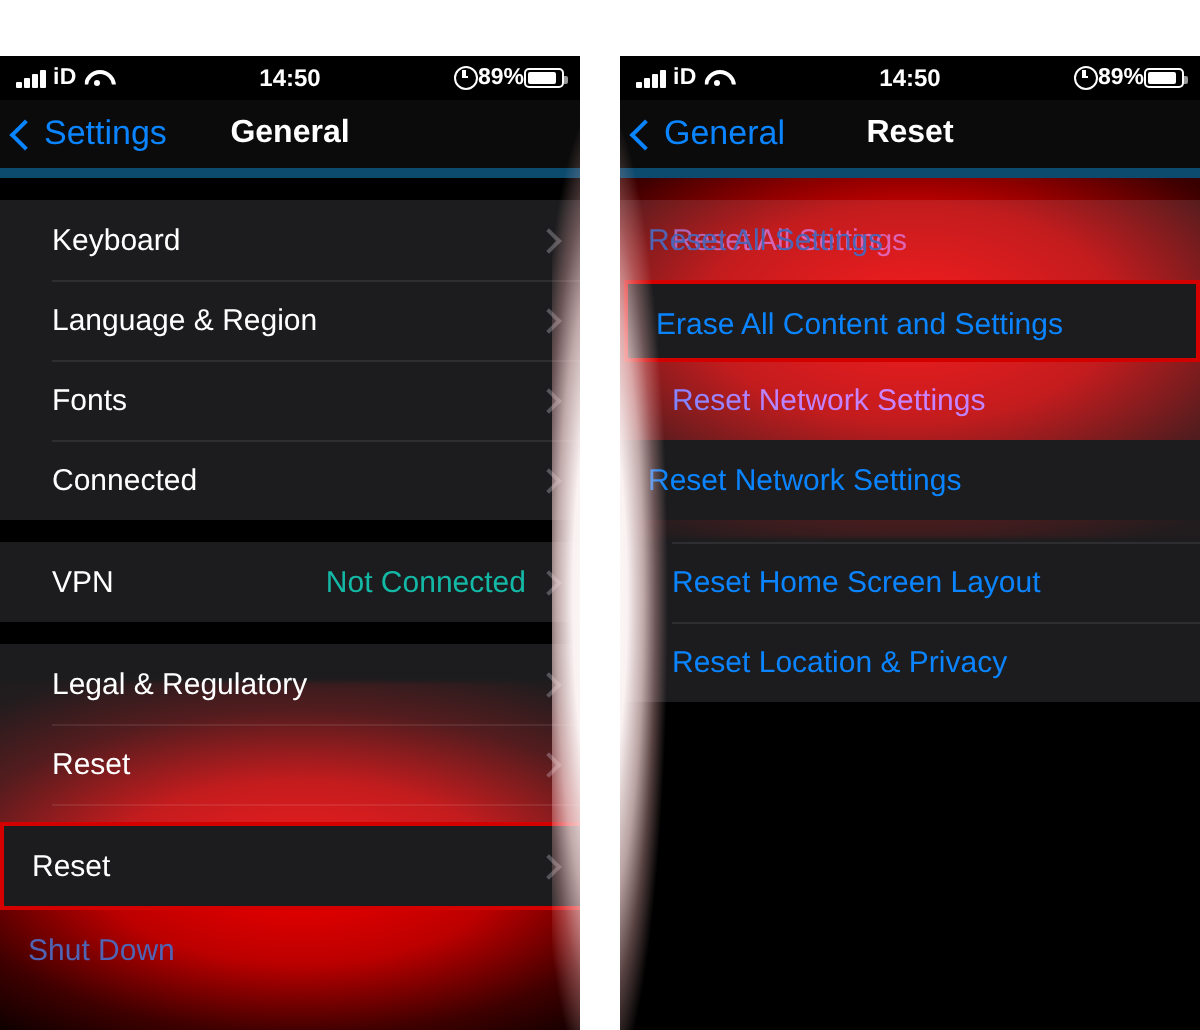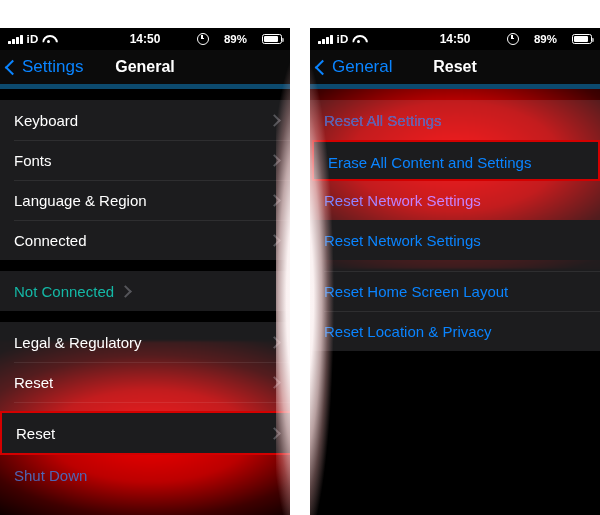--- a/index.html
+++ b/index.html
@@ -16,21 +16,21 @@
   #phone-right{left:310px;width:290px;}
 
   
   .statusbar{
     position:relative;height:22px;background:#000;
     display:flex;align-items:center;color:#fff;
     font-size:11.5px;font-weight:bold;z-index:6;
   }
   .sb-left{position:absolute;left:8px;display:flex;align-items:center;gap:4px;}
   .sb-center{position:absolute;left:0;right:0;text-align:center;font-size:12px;}
-  .sb-right{position:absolute;right:8px;display:flex;align-items:center;gap:15px;}
+  .sb-right{position:absolute;right:8px;display:flex;align-items:center;gap:0;}
   .bars{display:flex;align-items:flex-end;gap:1.5px;height:9px;}
   .bars i{display:block;width:2.5px;background:#fff;border-radius:.5px;}
   .bars i:nth-child(1){height:3px;}
   .bars i:nth-child(2){height:5px;}
   .bars i:nth-child(3){height:7px;}
   .bars i:nth-child(4){height:9px;}
   .carrier{font-size:11.5px;letter-spacing:.2px;}
   .wifi{display:inline-block;width:12px;height:10px;position:relative;}
   .wifi::before{
     content:"";position:absolute;left:0;top:1px;width:12px;height:12px;
@@ -65,21 +65,21 @@
     transform:rotate(45deg);margin-right:1px;
   }
   .nav-title{
     position:absolute;left:0;right:0;text-align:center;color:#fff;
     font-size:16px;font-weight:bold;
   }
   #phone-left .nav-title{padding-right:0;}
 
   
   .list-scroll{position:relative;height:459px;background:#000;}
-  .group{background:#1c1c1e;}
+  .group{background:#1c1c1e;padding-left:12px;}
   .gap{height:11px;background:#000;}
   .row{
     position:relative;height:40px;display:flex;align-items:center;
     padding:0 11px 0 14px;box-sizing:border-box;
     color:#fff;font-size:15px;cursor:pointer;
   }
   .row + .row::before{
     content:"";position:absolute;left:14px;right:0;top:0;height:1px;background:#2e2e30;
   }
   .row .label{flex:1;white-space:nowrap;}
@@ -164,37 +164,38 @@
     <div class="list-scroll">
 
       <div class="gap"></div>
 
       <div class="group">
         <div class="row">
           <span class="label">Keyboard</span>
           <span class="chev"></span>
         </div>
         <div class="row">
+          <span class="label">Language &amp; Region</span>
+          <span class="chev"></span>
+        </div>
+        <div class="row">
           <span class="label">Fonts</span>
           <span class="chev"></span>
         </div>
         <div class="row">
-          <span class="label">Language &amp; Region</span>
-          <span class="chev"></span>
-        </div>
-        <div class="row">
           <span class="label">Connected</span>
           <span class="chev"></span>
         </div>
       </div>
 
       <div class="gap"></div>
 
       <div class="group">
         <div class="row">
+          <span class="label">VPN</span>
           <span class="value">Not Connected</span>
           <span class="chev"></span>
         </div>
       </div>
 
       <div class="gap"></div>
 
       <div class="group">
         <div class="row">
           <span class="label">Legal &amp; Regulatory</span>

